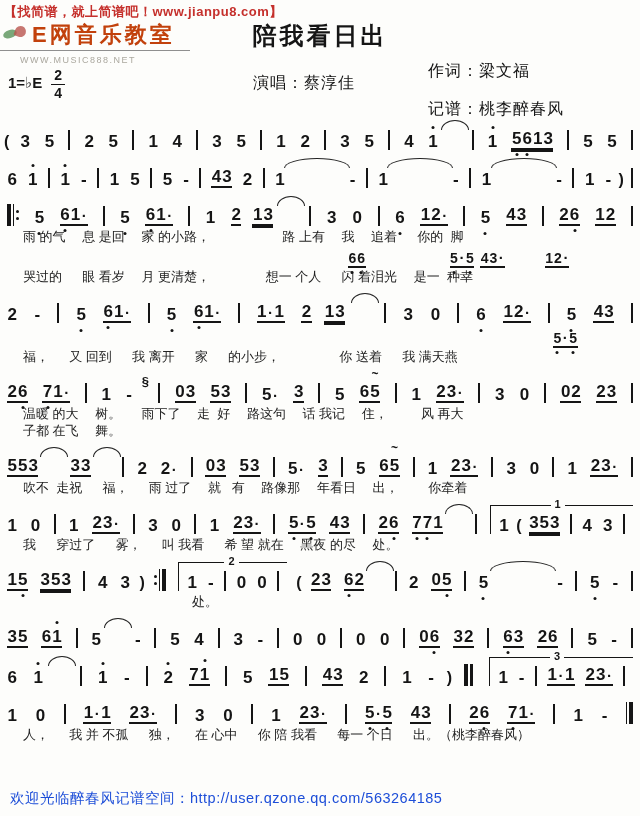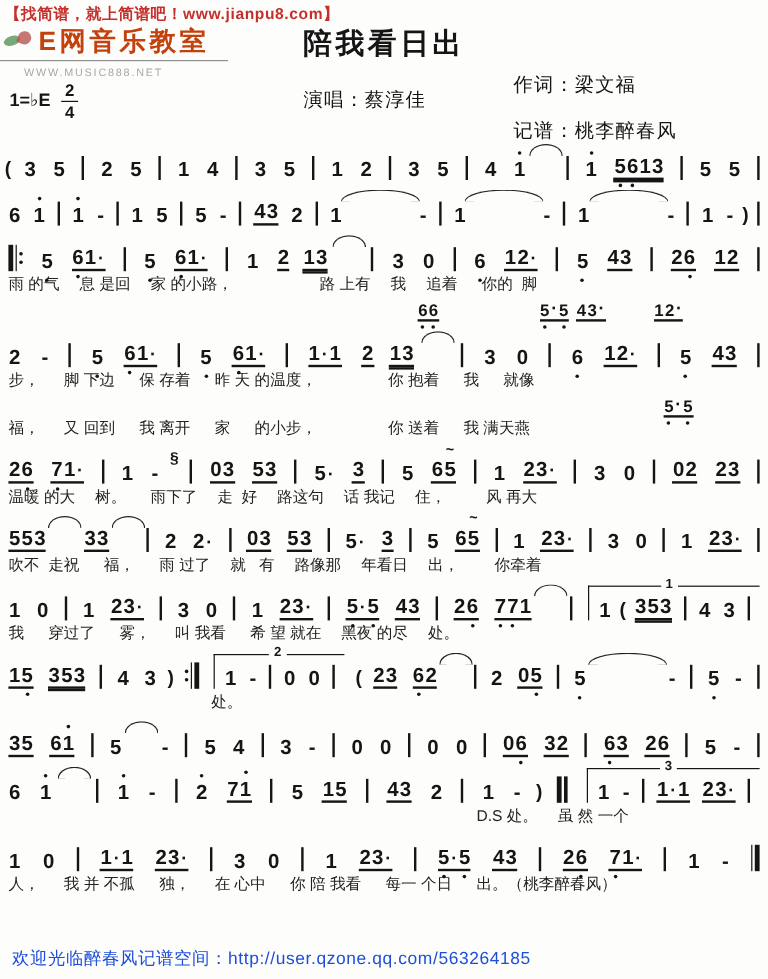--- a/index.html
+++ b/index.html
@@ -42,21 +42,21 @@
   .arc.w{width:64px;}
   .segno{font-size:13px;font-weight:bold;position:relative;top:-14px;margin:0 -5px;}
   .bargroup{display:inline-flex;align-items:center;gap:2px;height:22px;}
   .thick{width:3.5px;height:22px;background:#151515;}
   .thin{width:1.6px;height:22px;background:#151515;}
   .rdots{display:flex;flex-direction:column;gap:4px;}
   .rdots i{width:3px;height:3px;background:#151515;border-radius:50%;}
   .volta{display:inline-flex;align-items:flex-end;gap:10px;border-top:1.8px solid #151515;border-left:1.8px solid #151515;padding:8px 8px 0 8px;position:relative;}
   .volta .vlabel{position:absolute;top:-8px;left:42%;font-size:11px;font-weight:bold;background:#fdfdfb;padding:0 4px;}
   .gap{flex:none;height:1px;}
-  .lyr{font-size:13px;line-height:16px;white-space:pre;color:#222;letter-spacing:0;margin:1px 0;}
+  .lyr{font-size:13px;line-height:16px;white-space:pre;color:#222;letter-spacing:0;margin:1px 16px;}
   
   .footer{position:absolute;bottom:8px;left:10px;font-size:14.5px;color:#1d4ed8;letter-spacing:.5px;}
 </style>
 </head>
 <body>
 
 <div class="page">
   <div class="slogan">【找简谱，就上简谱吧！www.jianpu8.com】</div>
   <div class="logo-flower">
     <span class="leaf"></span>
@@ -308,20 +308,21 @@
             <div class="ch">3</div>
             <div class="ch aug">·</div>
           </div>
           <div class="gap" style="width: 28px;"></div>
           <div class="note u1">
             <div class="ch">1</div>
             <div class="ch">2</div>
             <div class="ch aug">·</div>
           </div>
         </div>
+        <div class="lyr">哭过的　  眼 看岁　 月 更清楚，　　　　 想一 个人　  闪 着泪光　 是一  种幸</div>
       </div>
       <div class="system">
         <div class="notes-row">
           <div class="note">
             <div class="ch">2</div>
           </div>
           <div class="note">
             <div class="ch">-</div>
           </div>
           <div class="bar"></div>
@@ -375,21 +376,20 @@
           <div class="bar"></div>
           <div class="note">
             <div class="ch lo">5</div>
           </div>
           <div class="note u1">
             <div class="ch">4</div>
             <div class="ch">3</div>
           </div>
           <div class="bar"></div>
         </div>
-        <div class="lyr">步，　  脚 下边　  保 存着　  昨 天 的温度，　　　　  你 抱着　  我　  就像</div>
         <div class="sub-row">
           <div class="gap" style="width: 540px;"></div>
           <div class="note u1">
             <div class="ch lo">5</div>
             <div class="ch aug">·</div>
             <div class="ch lo">5</div>
           </div>
         </div>
         <div class="lyr">福，　  又 回到　  我 离开　  家　  的小步，　　　　  你 送着　  我 满天燕</div>
       </div>
@@ -458,20 +458,21 @@
             <div class="ch">0</div>
             <div class="ch">2</div>
           </div>
           <div class="note u1">
             <div class="ch">2</div>
             <div class="ch">3</div>
           </div>
           <div class="bar"></div>
         </div>
         <div class="lyr">温暖 的大　 树。　  雨下了　 走  好　 路这句　 话 我记　 住，　　  风 再大</div>
+        <div class="lyr">子都 在飞　 舞。</div>
       </div>
       <div class="system">
         <div class="notes-row">
           <div class="note u1">
             <div class="ch">5</div>
             <div class="ch">5</div>
             <div class="ch">3</div>
           </div>
           <div class="arc"></div>
           <div class="note u1">
@@ -841,21 +842,20 @@
               <div class="ch">1</div>
             </div>
             <div class="note u1">
               <div class="ch">2</div>
               <div class="ch">3</div>
               <div class="ch aug">·</div>
             </div>
             <div class="bar"></div>
           </div>
         </div>
-        <div class="lyr">　　　　　　　　　　　　　　　　　　　　　　　　　　　　　　D.S 处。　 虽 然 一个</div>
       </div>
       <div class="system">
         <div class="notes-row">
           <div class="note">
             <div class="ch">1</div>
           </div>
           <div class="note">
             <div class="ch">0</div>
           </div>
           <div class="bar"></div>

